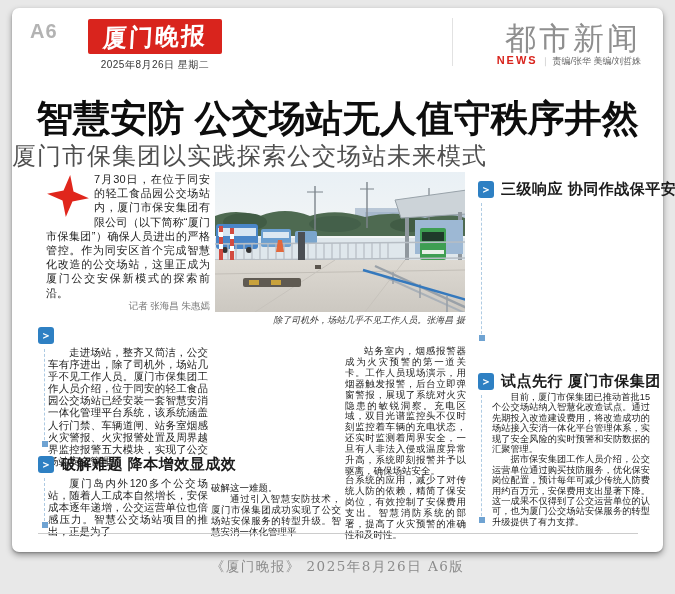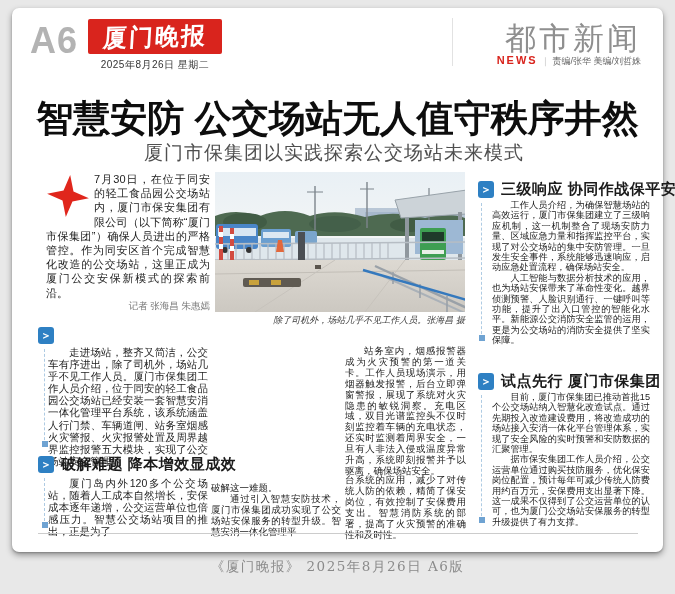--- a/index.html
+++ b/index.html
@@ -14,21 +14,21 @@
   .stage { position:absolute; inset:0; }
 
   
   .card {
     position:absolute; left:12px; top:8px; width:651px; height:544px;
     background:#ffffff; border-radius:7px;
     box-shadow:0 3px 6px rgba(0,0,0,.38), 0 1px 2px rgba(0,0,0,.2);
   }
 
   
-  .page-number { position:absolute; left:18px; top:12px; font-size:36px; font-weight:bold; color:#b3b3b3; letter-spacing:1px; }
+  .page-number { position:absolute; left:18px; top:12px; font-size:20px; font-weight:bold; color:#b3b3b3; letter-spacing:1px; }
   .masthead-box {
     position:absolute; left:76px; top:11px; width:134px; height:35px;
     background:#d9241d; border-radius:2px; display:flex; align-items:center; justify-content:center;
   }
   .masthead-text {
     color:#fff; font-size:24px; font-weight:bold;
     font-family:"DejaVu Serif", serif;
     transform:skewX(-5deg) rotate(-1.5deg);
     letter-spacing:2px; white-space:nowrap;
   }
@@ -38,22 +38,22 @@
   .news-line { position:absolute; right:22px; top:46px; font-size:9px; color:#666; white-space:nowrap; }
   .news-en { color:#d9241d; font-weight:bold; font-size:11px; letter-spacing:2px; margin-right:3px; }
   .news-sep { color:#bbb; margin-right:3px; }
 
   
   .headline {
     position:absolute; left:0; right:0; top:86px; text-align:center;
     font-size:37px; font-weight:900; color:#0d0d0d; letter-spacing:0px; white-space:nowrap;
   }
   .subheadline {
-    position:absolute; left:0; right:7px; top:132px; text-align:center;
-    font-size:19px; color:#4f4f4f; letter-spacing:1px;
+    position:absolute; left:0; right:7px; top:132px; 
+    font-size:24px; color:#4f4f4f; letter-spacing:1px;
   }
 
   
   .lead {
     position:absolute; left:34px; top:164px; width:164px;
     font-size:11px; line-height:14.2px; text-align:justify; color:#1d1d1d;
   }
   .star-icon { float:left; width:44px; height:44px; margin:2px 4px 0 0; }
   .byline { position:absolute; left:34px; top:292px; width:164px; text-align:right; font-size:9.5px; color:#777; }
 
@@ -262,24 +262,20 @@
       </div>
     <div class="body col-b c3s2">
         <p>台系统的应用，减少了对传统人防的依赖，精简了保安岗位，有效控制了安保费用支出。智慧消防系统的部署，提高了火灾预警的准确性和及时性。</p>
       </div>
 
     <div class="sec-header" style="left:466px; top:172px;">
       <span class="chev">＞</span>
       <span class="sec-title">三级响应 协同作战保平安</span>
     </div>
     <div class="dash-line" style="left:469px; top:195px; height:136px;"></div>
-    <div class="body col-r rs3">
-        <p class="ind">工作人员介绍，为确保智慧场站的高效运行，厦门市保集团建立了三级响应机制，这一机制整合了现场安防力量、区域应急力量和指挥监控平台，实现了对公交场站的集中安防管理。一旦发生安全事件，系统能够迅速响应，启动应急处置流程，确保场站安全。</p>
-        <p class="ind">人工智能与数据分析技术的应用，也为场站安保带来了革命性变化。越界侦测预警、人脸识别通行、一键呼叫等功能，提升了出入口管控的智能化水平。新能源公交消防安全监管的运用，更是为公交场站的消防安全提供了坚实保障。</p>
-      </div>
 
     <div class="sec-header" style="left:466px; top:364px;">
       <span class="chev">＞</span>
       <span class="sec-title">试点先行 厦门市保集团</span>
     </div>
     <div class="dash-line" style="left:469px; top:387px; height:126px;"></div>
     <div class="body col-r rs4">
         <p class="ind">目前，厦门市保集团已推动首批15个公交场站纳入智慧化改造试点。通过先期投入改造建设费用，将改造成功的场站接入安消一体化平台管理体系，实现了安全风险的实时预警和安防数据的汇聚管理。</p>
         <p class="ind">据市保安集团工作人员介绍，公交运营单位通过购买技防服务，优化保安岗位配置，预计每年可减少传统人防费用约百万元，安保费用支出显著下降。这一成果不仅得到了公交运营单位的认可，也为厦门公交场站安保服务的转型升级提供了有力支撑。</p>
       </div>

